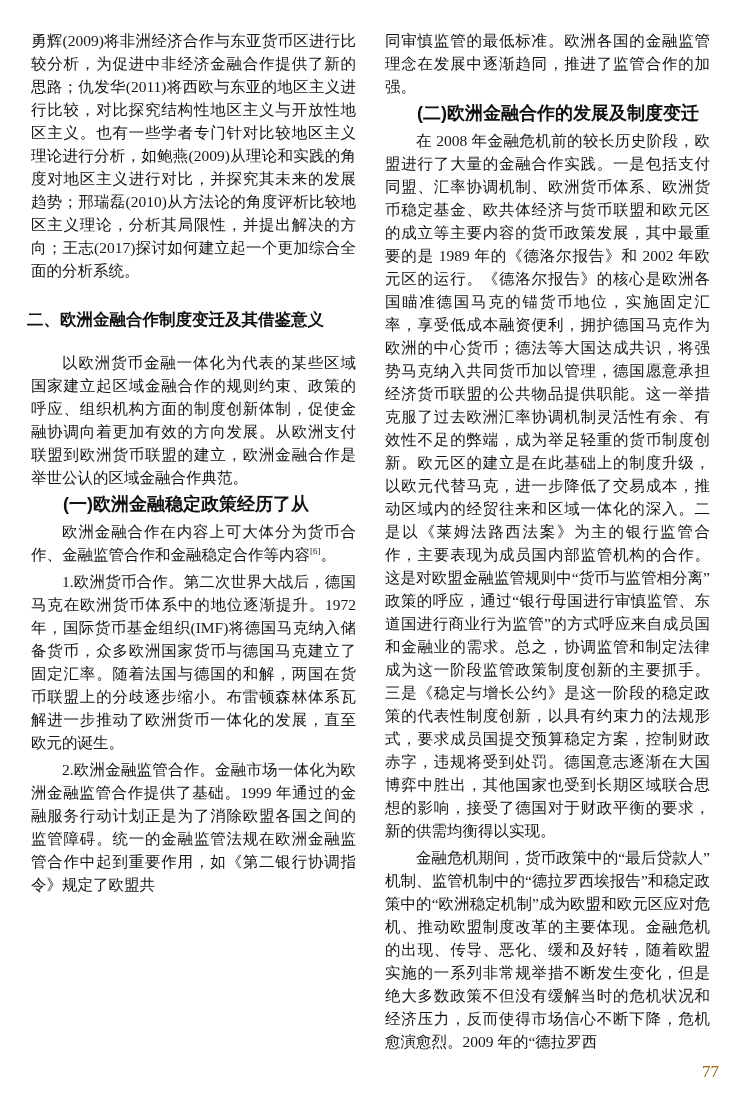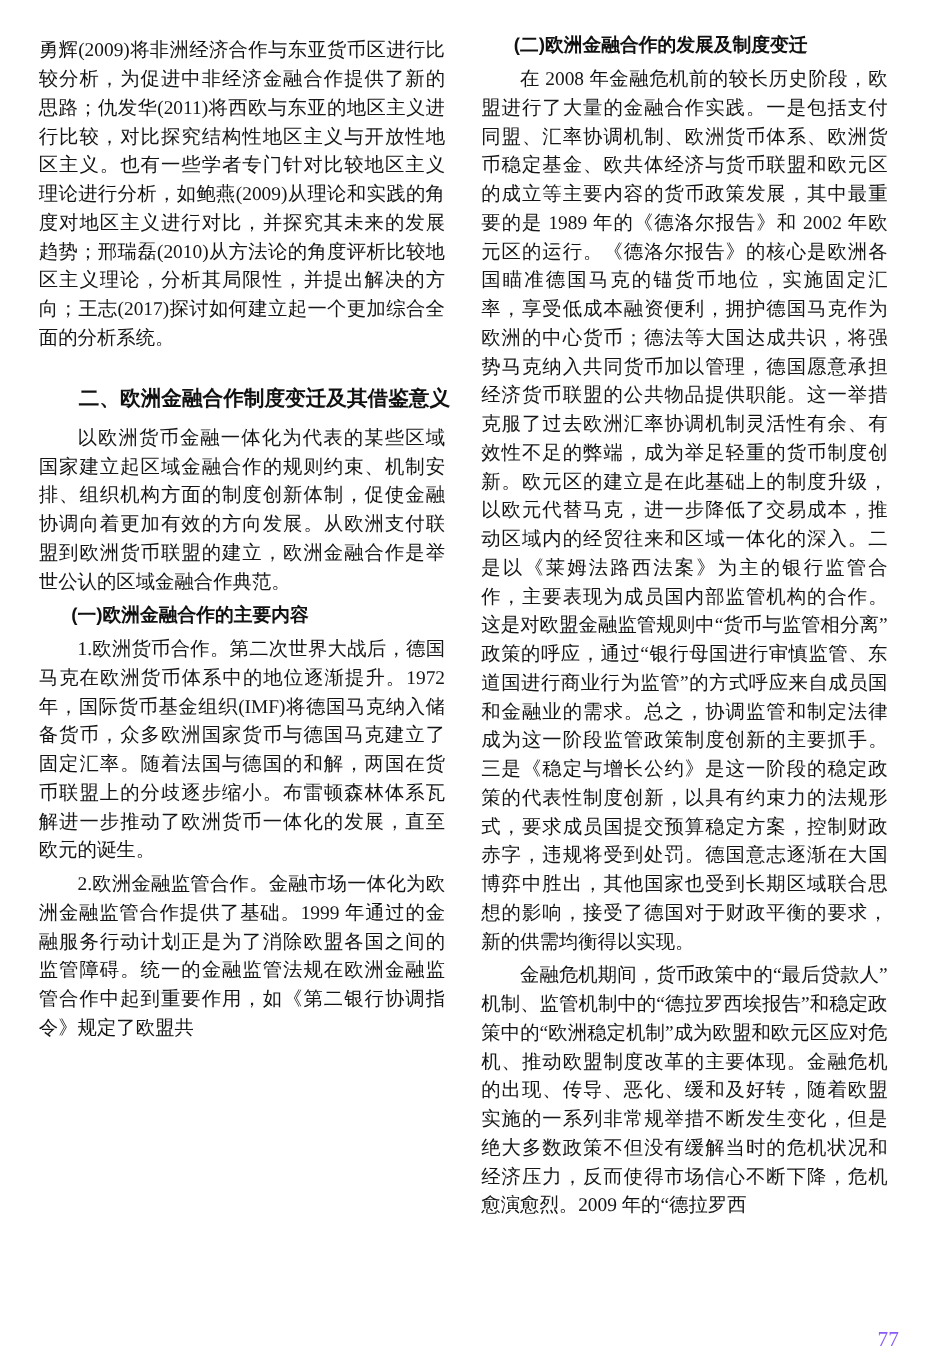--- a/index.html
+++ b/index.html
@@ -32,68 +32,70 @@
     line-height: 23px;
     text-align: justify;
     text-justify: inter-ideograph;
     text-indent: 2em;
     color: #151515;
   }
   p.body.cont {
     text-indent: 0;
   }
   .sec-heading {
-    margin: 24px 0 6px 0;
+    margin: 24px 0 18px 0;
     font-family: "Liberation Sans", sans-serif;
     font-weight: 700;
     font-size: 16.5px;
     line-height: 27px;
-    text-align: right;
+    text-align: left;
     color: #111111;
     white-space: nowrap;
   }
   .sub-heading {
     margin: 0;
     font-family: "Liberation Sans", sans-serif;
     font-weight: 700;
-    font-size: 15px;
+    font-size: 18px;
     line-height: 23px;
     text-indent: 2em;
     color: #111111;
   }
   sup.ref {
     font-size: 9px;
     line-height: 0;
     vertical-align: super;
   }
   .page-num {
     position: absolute;
     right: 31px;
     bottom: 12px;
     font-family: "Liberation Serif", serif;
     font-size: 17px;
-    color: #8b5cf6;
+    color: #a16207;
   }
 </style>
 </head>
 <body>
 
 <div class="page">
   <div class="columns">
 
     <div class="col">
       <p class="body cont">勇辉(2009)将非洲经济合作与东亚货币区进行比较分析，为促进中非经济金融合作提供了新的思路；仇发华(2011)将西欧与东亚的地区主义进行比较，对比探究结构性地区主义与开放性地区主义。也有一些学者专门针对比较地区主义理论进行分析，如鲍燕(2009)从理论和实践的角度对地区主义进行对比，并探究其未来的发展趋势；邢瑞磊(2010)从方法论的角度评析比较地区主义理论，分析其局限性，并提出解决的方向；王志(2017)探讨如何建立起一个更加综合全面的分析系统。</p>
       <h2 class="sec-heading">二、欧洲金融合作制度变迁及其借鉴意义</h2>
-      <p class="body">以欧洲货币金融一体化为代表的某些区域国家建立起区域金融合作的规则约束、机制安排、组织机构方面的制度创新体制，促使金融协调向着更加有效的方向发展。从欧洲支付联盟到欧洲货币联盟的建立，欧洲金融合作是举世公认的区域金融合作典范。</p>
-      <h3 class="sub-heading">(一)欧洲金融合作的主要内容</h3>
+      <p class="body">以欧洲货币金融一体化为代表的某些区域国家建立起区域金融合作的规则约束、政策的呼应、组织机构方面的制度创新体制，促使金融协调向着更加有效的方向发展。从欧洲支付联盟到欧洲货币联盟的建立，欧洲金融合作是举世公认的区域金融合作典范。</p>
+      <h3 class="sub-heading">(一)欧洲金融稳定政策经历了从</h3>
+      <p class="body"><span>欧洲金融合作在内容上可大体分为货币合作、金融监管合作和金融稳定合作等内容</span><sup class="ref">[6]</sup><span>。</span></p>
       <p class="body">1.欧洲货币合作。第二次世界大战后，德国马克在欧洲货币体系中的地位逐渐提升。1972 年，国际货币基金组织(IMF)将德国马克纳入储备货币，众多欧洲国家货币与德国马克建立了固定汇率。随着法国与德国的和解，两国在货币联盟上的分歧逐步缩小。布雷顿森林体系瓦解进一步推动了欧洲货币一体化的发展，直至欧元的诞生。</p>
       <p class="body">2.欧洲金融监管合作。金融市场一体化为欧洲金融监管合作提供了基础。1999 年通过的金融服务行动计划正是为了消除欧盟各国之间的监管障碍。统一的金融监管法规在欧洲金融监管合作中起到重要作用，如《第二银行协调指令》规定了欧盟共</p>
     </div>
 
     <div class="col">
+      <p class="body cont">同审慎监管的最低标准。欧洲各国的金融监管理念在发展中逐渐趋同，推进了监管合作的加强。</p>
       <h3 class="sub-heading">(二)欧洲金融合作的发展及制度变迁</h3>
       <p class="body">在 2008 年金融危机前的较长历史阶段，欧盟进行了大量的金融合作实践。一是包括支付同盟、汇率协调机制、欧洲货币体系、欧洲货币稳定基金、欧共体经济与货币联盟和欧元区的成立等主要内容的货币政策发展，其中最重要的是 1989 年的《德洛尔报告》和 2002 年欧元区的运行。《德洛尔报告》的核心是欧洲各国瞄准德国马克的锚货币地位，实施固定汇率，享受低成本融资便利，拥护德国马克作为欧洲的中心货币；德法等大国达成共识，将强势马克纳入共同货币加以管理，德国愿意承担经济货币联盟的公共物品提供职能。这一举措克服了过去欧洲汇率协调机制灵活性有余、有效性不足的弊端，成为举足轻重的货币制度创新。欧元区的建立是在此基础上的制度升级，以欧元代替马克，进一步降低了交易成本，推动区域内的经贸往来和区域一体化的深入。二是以《莱姆法路西法案》为主的银行监管合作，主要表现为成员国内部监管机构的合作。这是对欧盟金融监管规则中“货币与监管相分离”政策的呼应，通过“银行母国进行审慎监管、东道国进行商业行为监管”的方式呼应来自成员国和金融业的需求。总之，协调监管和制定法律成为这一阶段监管政策制度创新的主要抓手。三是《稳定与增长公约》是这一阶段的稳定政策的代表性制度创新，以具有约束力的法规形式，要求成员国提交预算稳定方案，控制财政赤字，违规将受到处罚。德国意志逐渐在大国博弈中胜出，其他国家也受到长期区域联合思想的影响，接受了德国对于财政平衡的要求，新的供需均衡得以实现。</p>
       <p class="body">金融危机期间，货币政策中的“最后贷款人”机制、监管机制中的“德拉罗西埃报告”和稳定政策中的“欧洲稳定机制”成为欧盟和欧元区应对危机、推动欧盟制度改革的主要体现。金融危机的出现、传导、恶化、缓和及好转，随着欧盟实施的一系列非常规举措不断发生变化，但是绝大多数政策不但没有缓解当时的危机状况和经济压力，反而使得市场信心不断下降，危机愈演愈烈。2009 年的“德拉罗西</p>
     </div>
 
   </div>
 
   <div class="page-num">77</div>
 </div>
 

